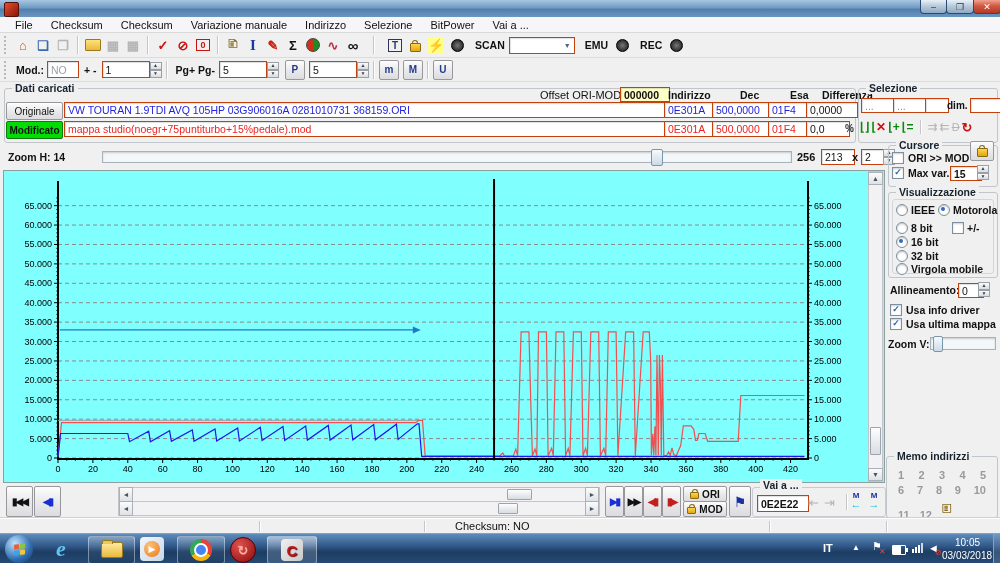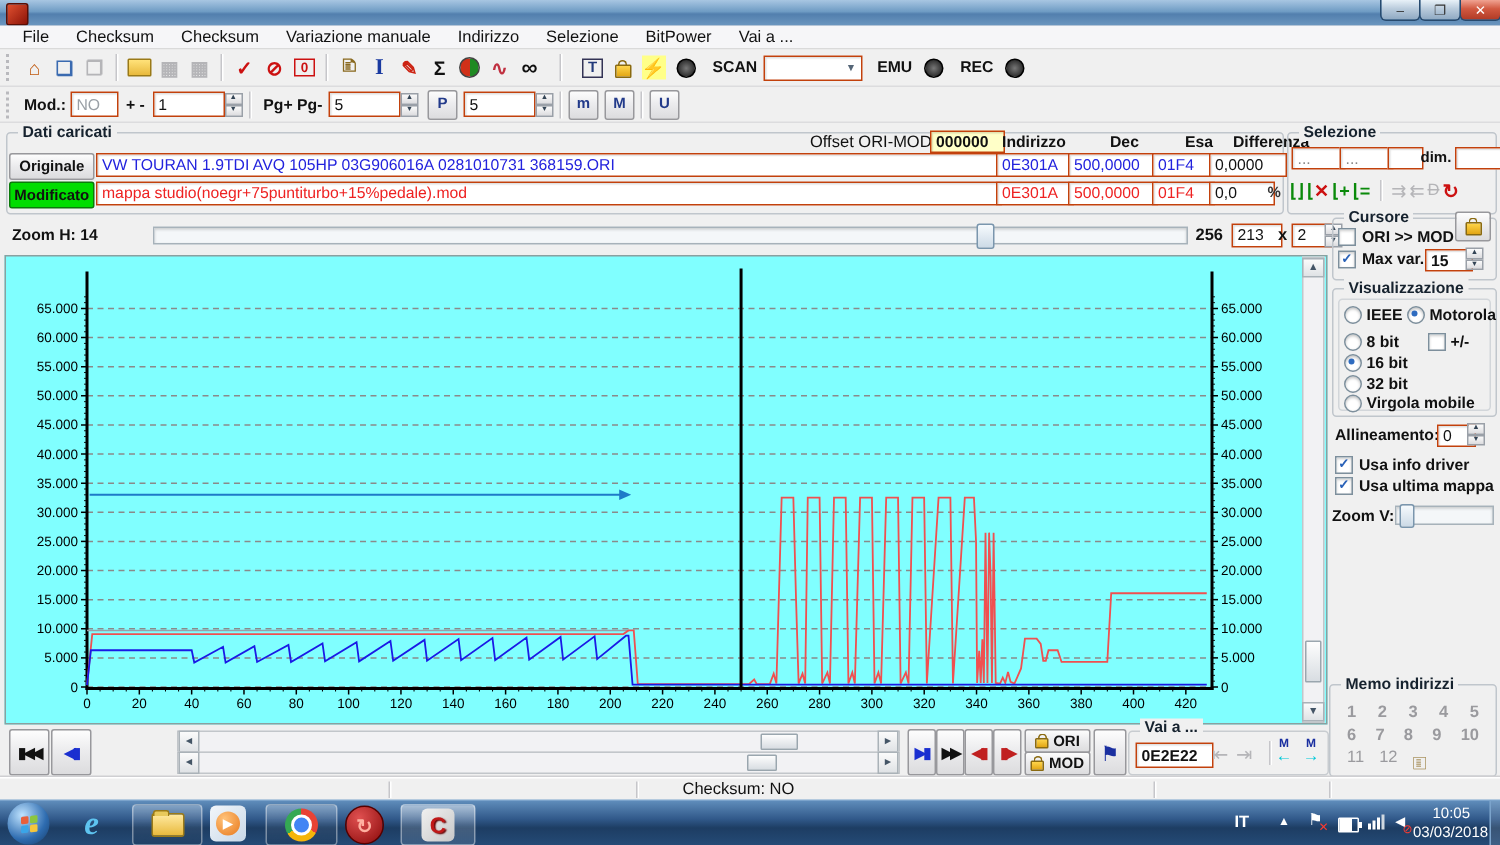--- a/index.html
+++ b/index.html
@@ -181,21 +181,21 @@
 </div>
 <span class="abs" style="left:540px;top:89px">Offset ORI-MOD</span>
 <div class="abs field" style="left:620px;top:87px;width:42px;height:13px;background:#ffffc8;font-weight:bold">
     <span>000000</span>
   </div>
 <span class="abs boldlbl" style="left:668px;top:89px">Indirizzo</span>
 <span class="abs boldlbl" style="left:740px;top:89px">Dec</span>
 <span class="abs boldlbl" style="left:790px;top:89px">Esa</span>
 <span class="abs boldlbl" style="left:822px;top:89px">Differenza</span>
 
-<div class="abs btn" style="left:6px;top:102px;width:55px;height:16px;font-weight:bold;font-size:10px">
+<div class="abs btn" style="left:6px;top:102px;width:55px;height:16px;font-weight:normal;font-size:10px">
     <span>Originale</span>
   </div>
 <div class="abs field" style="left:64px;top:102px;width:596px;height:14px;color:#2222dd">
     <span>VW TOURAN 1.9TDI AVQ 105HP 03G906016A 0281010731 368159.ORI</span>
   </div>
 <div class="abs field" style="left:664px;top:102px;width:44px;height:14px;color:#2222dd">
     <span>0E301A</span>
   </div>
 <div class="abs field" style="left:712px;top:102px;width:52px;height:14px;color:#2222dd">
     <span>500,0000</span>
@@ -354,21 +354,21 @@
     <span>4</span>
     <span>5</span>
 </div>
 <div class="abs" style="left:898px;top:484px;width:88px;display:flex;justify-content:space-between;color:#9a9a9e;font-weight:bold">
   <span>6</span>
     <span>7</span>
     <span>8</span>
     <span>9</span>
     <span>10</span>
 </div>
-<div class="abs" style="left:898px;top:499px;width:60px;display:flex;gap:10px;color:#9a9a9e;font-weight:normal;align-items:flex-start">
+<div class="abs" style="left:898px;top:499px;width:60px;display:flex;gap:10px;color:#9a9a9e;font-weight:bold;align-items:flex-end">
   <span>11</span>
     <span>12</span>
   <span style="color:#8a6a20;font-size:13px">🗉</span>
 </div>
 
 <div class="abs" style="left:3px;top:170px;width:880px;height:311px;background:#80ffff;border:1px solid #8aa0a0">
   <svg id="chart-svg" width="864" height="309" style="position:absolute;left:0;top:0">
       <line x1="54" y1="287" x2="804" y2="287" stroke="#8a8a8a" stroke-width="1" stroke-dasharray="4,3"></line>
       <line x1="50" y1="287" x2="54" y2="287" stroke="#000" stroke-width="1"></line>
       <line x1="804" y1="287" x2="808" y2="287" stroke="#000" stroke-width="1"></line>

